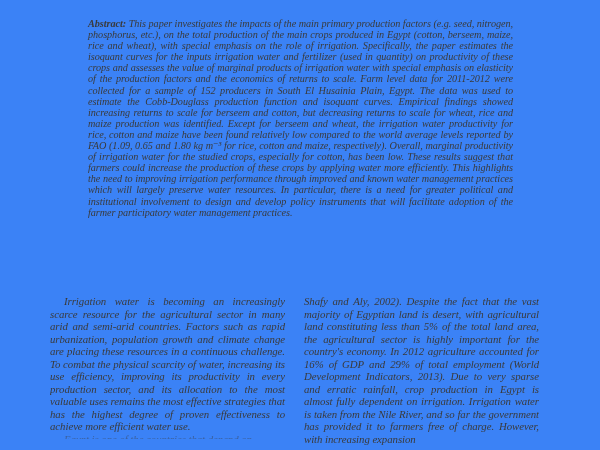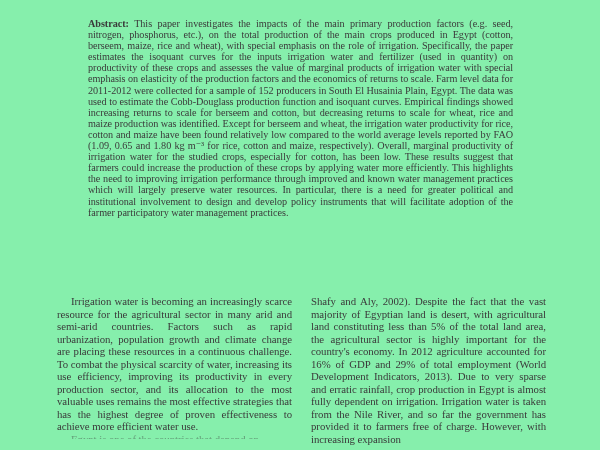--- a/index.html
+++ b/index.html
@@ -1,42 +1,43 @@
 <!DOCTYPE html>
 <html><head>
 <meta charset="utf-8">
 <style>
   html, body { margin: 0; padding: 0; background: #ffffff; }
   .page {
     position: relative;
     width: 600px;
     height: 450px;
-    background: #86efac;
+    background: #3b82f6;
     overflow: hidden;
     font-family: "Liberation Serif", "DejaVu Serif", serif;
     color: #3a3a3a;
     filter: blur(0.25px);
+    font-style: italic;
   }
   .just { text-align: justify; margin: 0; }
   .abstract-block {
     position: absolute;
     left: 88px;
     top: 18px;
     width: 425px;
   }
   .abstract-block p {
     font-size: 10.2px;
     line-height: 11.1px;
     letter-spacing: -0.05px;
   }
   .runin { font-weight: bold; }
   .kw { margin-top: 11px; }
   .columns {
     position: absolute;
-    left: 57px;
+    left: 50px;
     top: 295px;
     width: 489px;
     height: 155px;
     display: flex;
     gap: 19px;
     overflow: hidden;
   }
   .col {
     width: 240px;
     font-size: 10.8px;

